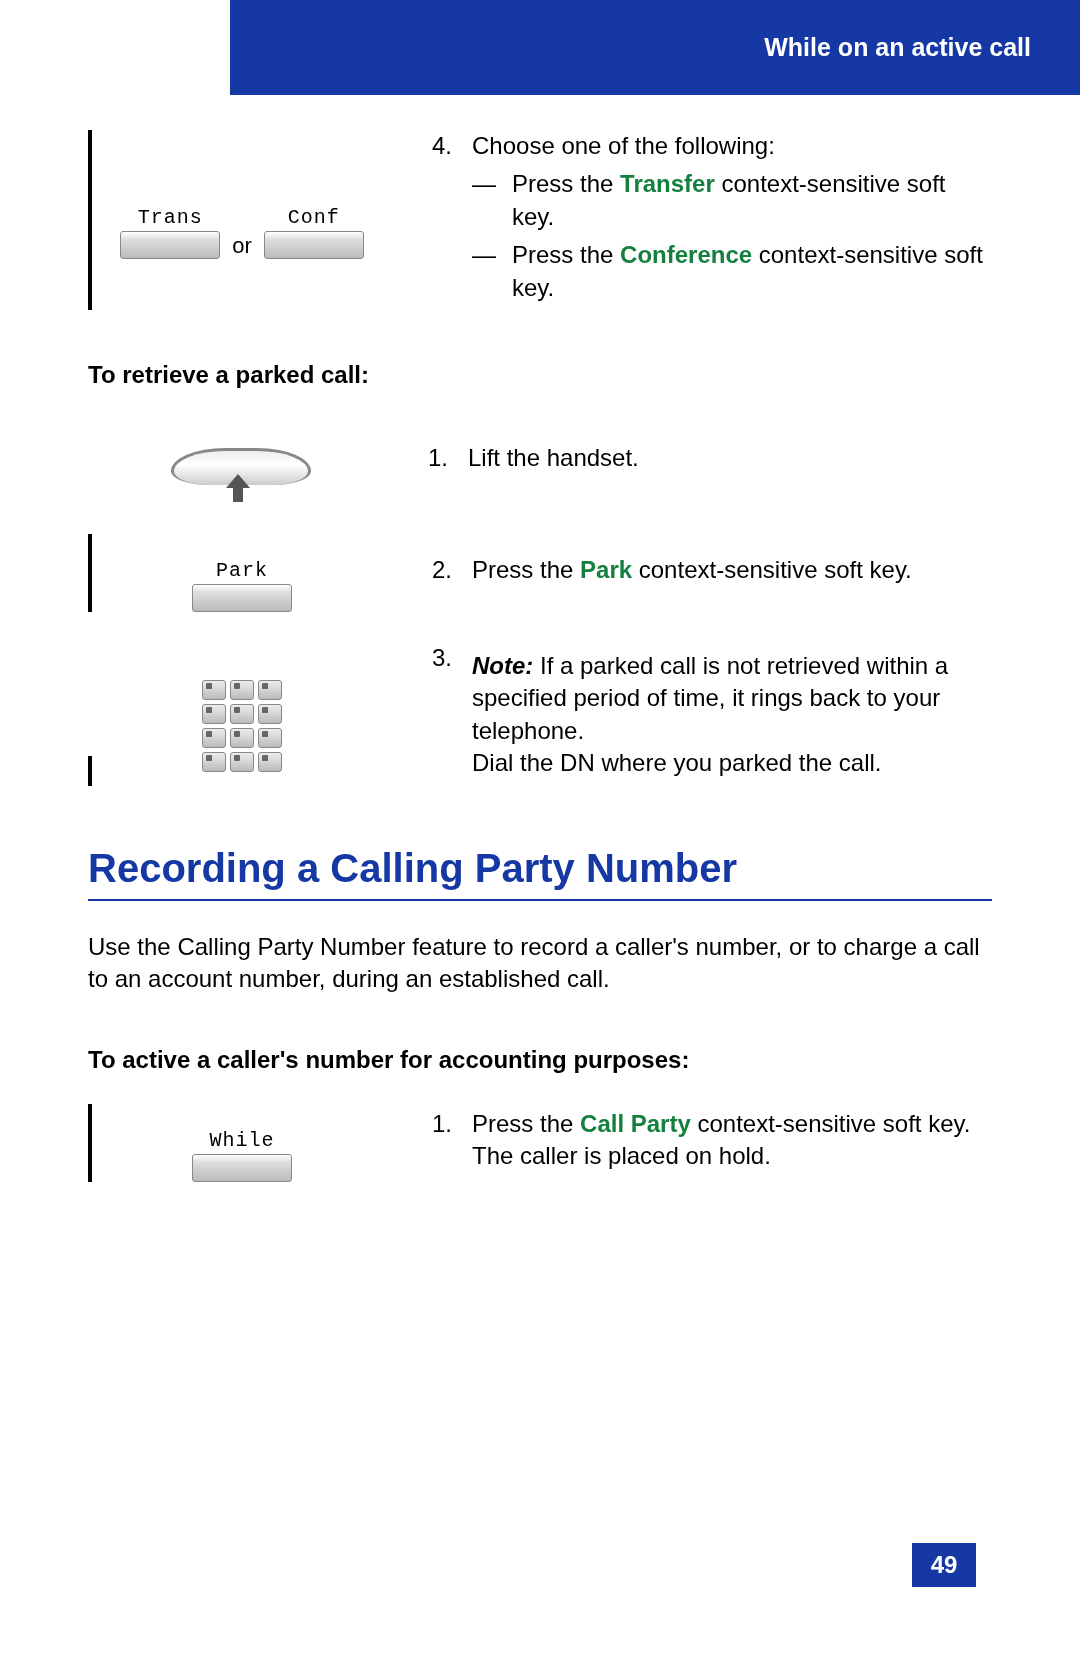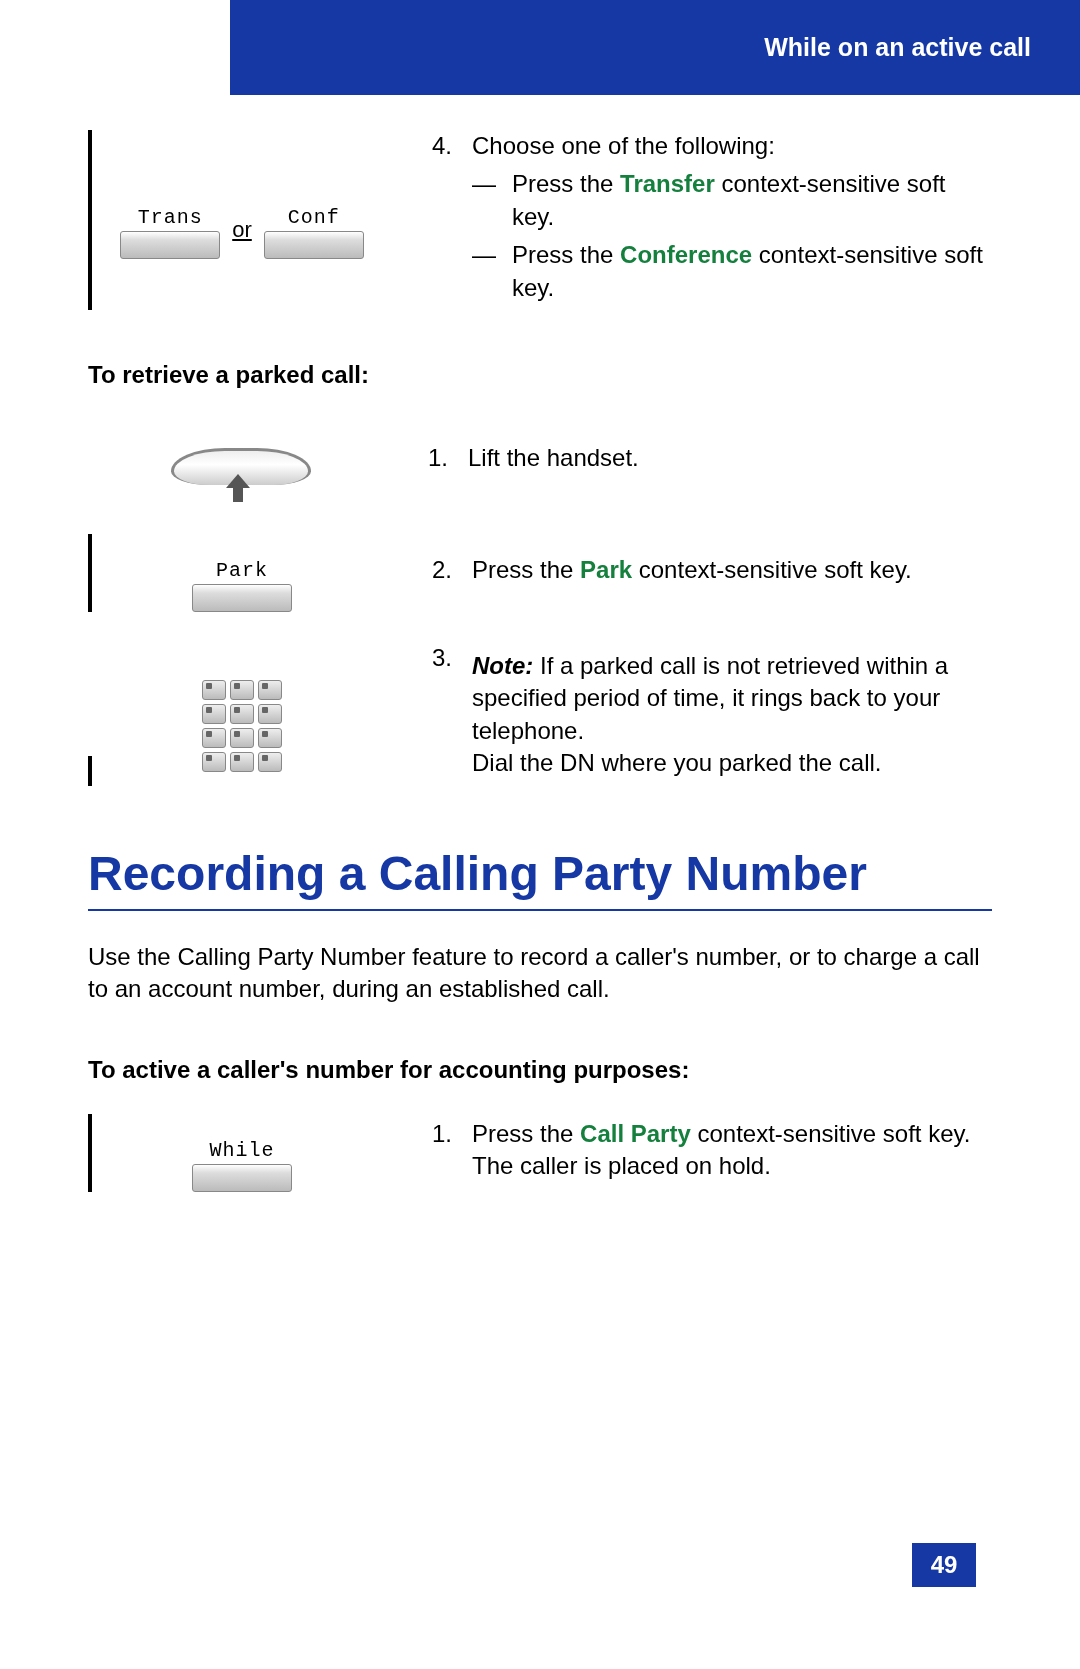--- a/index.html
+++ b/index.html
@@ -120,23 +120,22 @@
   }
   .softkey-btn {
     width: 98px;
     height: 26px;
     background: linear-gradient(to bottom, #fff 0%, #ddd 30%, #bbb 100%);
     border: 1px solid #888;
     border-radius: 3px;
   }
   .or-text {
     font-size: 22px;
-    margin: 0 4px 16px 4px;
+    margin: 0 4px 0 4px;
     align-self: flex-end;
-    text-decoration: underline;
   }
   .handset {
     position: relative;
     width: 150px;
     height: 60px;
   }
   .handset-body {
     position: absolute;
     top: 4px;
     left: 8px;
@@ -184,21 +183,21 @@
   .keypad-cell::after {
     content: "";
     position: absolute;
     top: 2px; left: 3px;
     width: 6px; height: 6px;
     background: #666;
     border-radius: 1px;
   }
   .section-title {
     color: #1538a5;
-    font-size: 48px;
+    font-size: 40px;
     font-weight: bold;
     margin: 60px 0 8px 0;
   }
   .section-rule {
     border: none;
     border-top: 2px solid #1538a5;
     margin: 0 0 30px 0;
   }
   .body-text {
     font-size: 24px;

